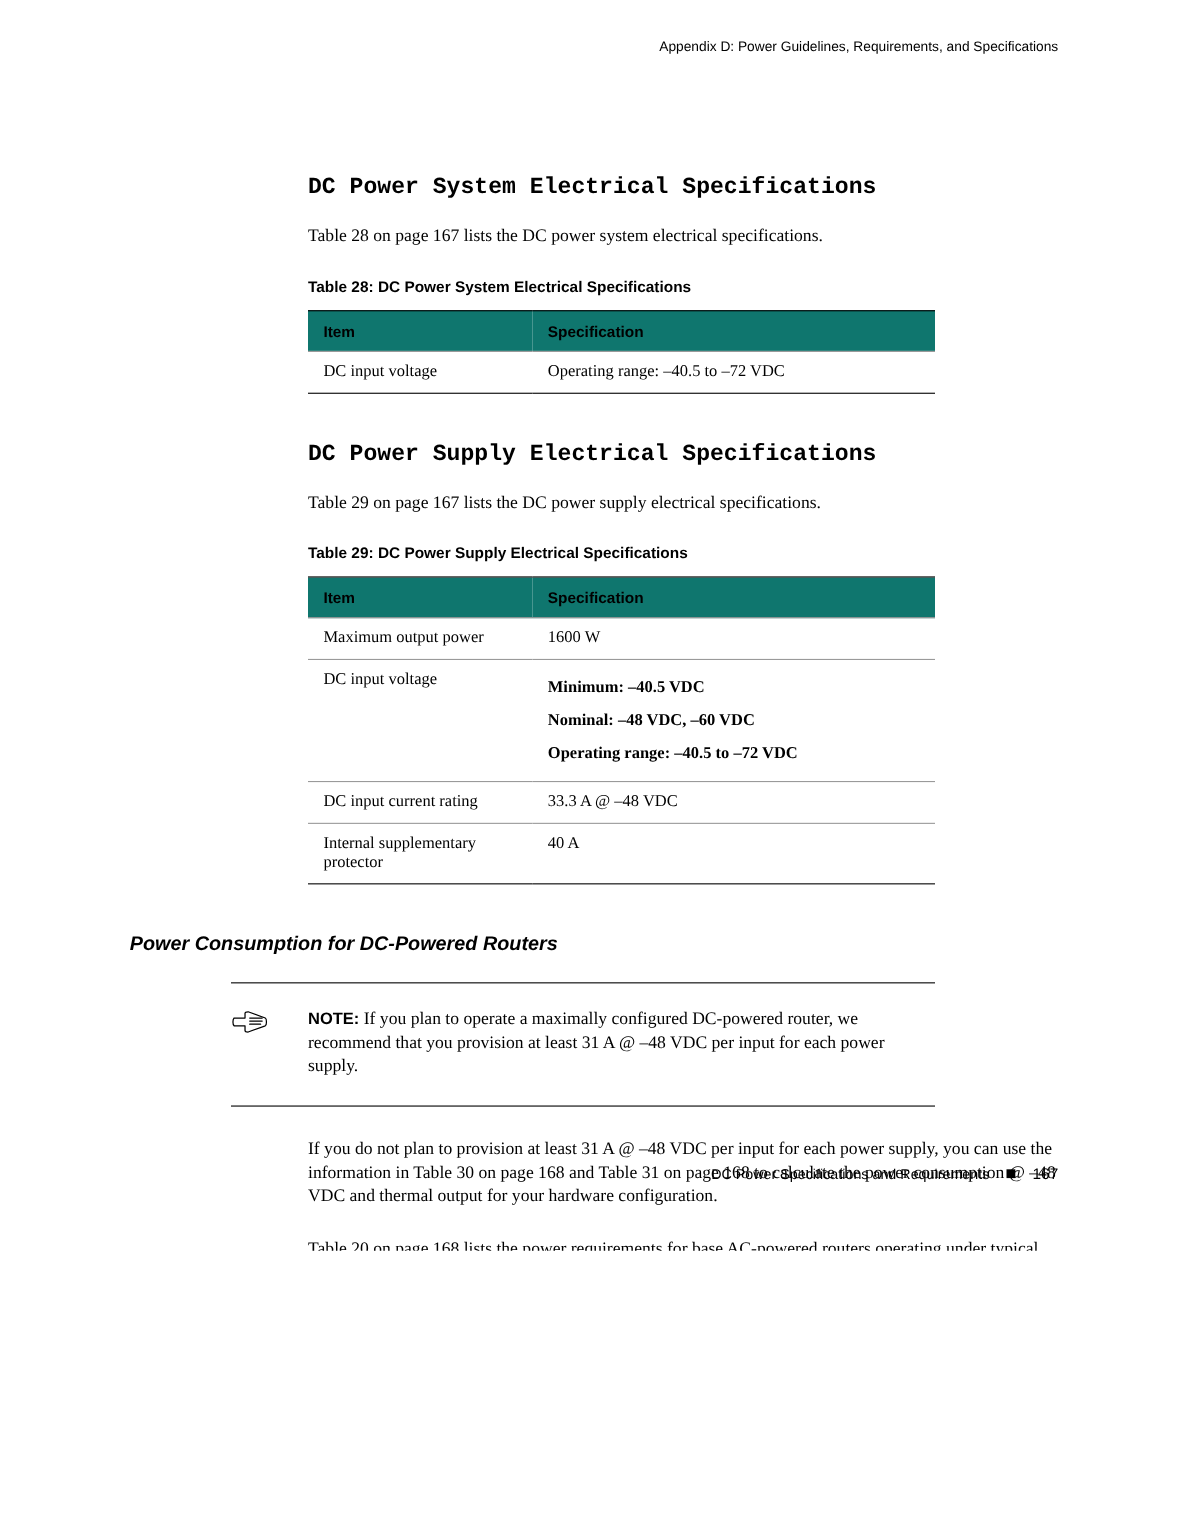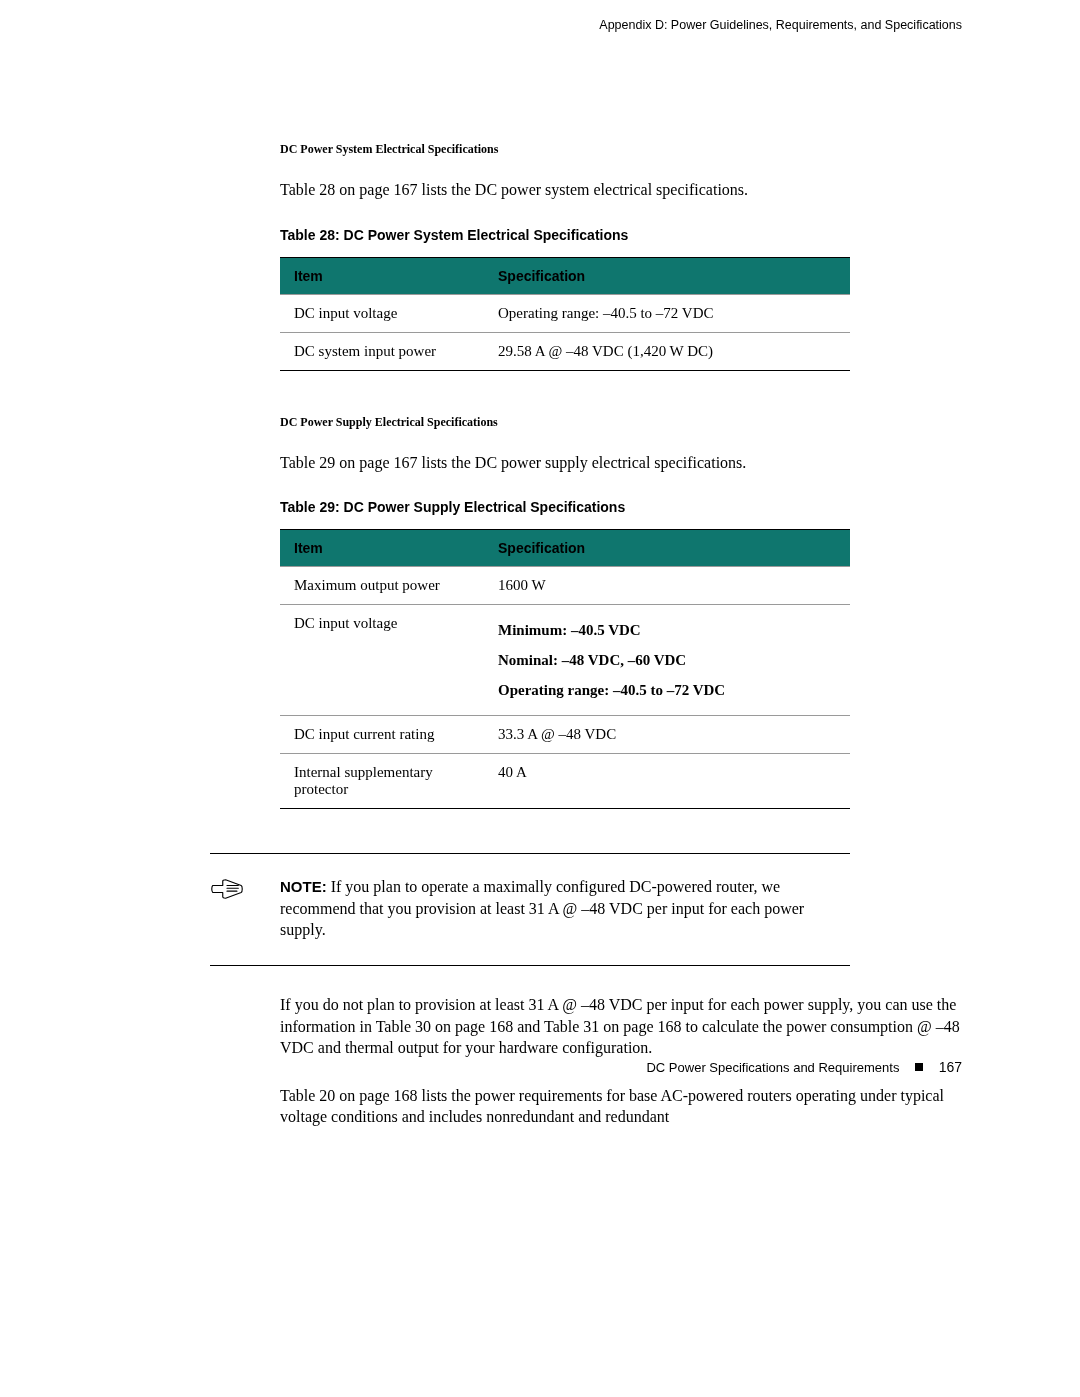--- a/index.html
+++ b/index.html
@@ -8,35 +8,35 @@
     padding: 0;
     background: #fff;
     font-family: Verdana, Geneva, sans-serif;
     color: #000;
   }
   .page {
     width: 1080px;
     height: 1137px;
     position: relative;
     box-sizing: border-box;
-    padding: 18px 118px 0 118px; 
+    padding: 35px 118px 0 118px; 
   }
   .running-head {
     text-align: right;
     font-size: 12.5px;
     color: #000;
     margin-bottom: 110px;
   }
   .content {
     margin-left: 162px; 
   }
   .h3 {
-    font-family: Liberation Serif, serif;
-    font-weight: bold;
-    font-size: 12px;
+    font-family: Liberation Mono, monospace;
+    font-weight: bold;
+    font-size: 21px;
     margin: 0 0 22px 0;
   }
   .h2-italic {
     font-family: Arial, Helvetica, sans-serif;
     font-style: italic;
     font-weight: bold;
     font-size: 18px;
     margin: 44px 0 24px -162px; 
   }
   .para {
@@ -149,24 +149,20 @@
         <tr>
           <th class="col-item">Item</th>
           <th>Specification</th>
         </tr>
       </thead>
       <tbody>
         <tr>
           <td>DC input voltage</td>
           <td>Operating range: –40.5 to –72 VDC</td>
         </tr>
-        <tr>
-          <td>DC system input power</td>
-          <td>29.58 A @ –48 VDC (1,420 W DC)</td>
-        </tr>
       </tbody>
     </table>
 
     <div class="h3">DC Power Supply Electrical Specifications</div>
     <p class="para">Table 29 on page 167 lists the DC power supply electrical specifications.</p>
     <div class="table-caption">Table 29: DC Power Supply Electrical Specifications</div>
     <table class="spec">
       <thead>
         <tr>
           <th class="col-item">Item</th>
@@ -190,20 +186,21 @@
           <td>DC input current rating</td>
           <td>33.3 A @ –48 VDC</td>
         </tr>
         <tr>
           <td>Internal supplementary protector</td>
           <td>40 A</td>
         </tr>
       </tbody>
     </table>
 
+    <div class="h2-italic">Power Consumption for DC-Powered Routers</div>
 
     <div class="note-block">
       <div class="note-inner">
         <div class="note-icon-cell">
           <svg class="hand-icon" viewBox="0 0 48 30">
             <g fill="none" stroke="#000" stroke-width="1.6" stroke-linejoin="round" stroke-linecap="round">
               <path d="M4 10 C2 12 2 18 4 20 L18 20 L18 26 C18 28 20 28 22 28 L44 20 C46 19 46 11 44 10 L22 2 C20 2 18 2 18 4 L18 10 Z"></path>
               <path d="M24 10 L40 10"></path>
               <path d="M24 14 L40 14"></path>
               <path d="M24 18 L38 18"></path>

